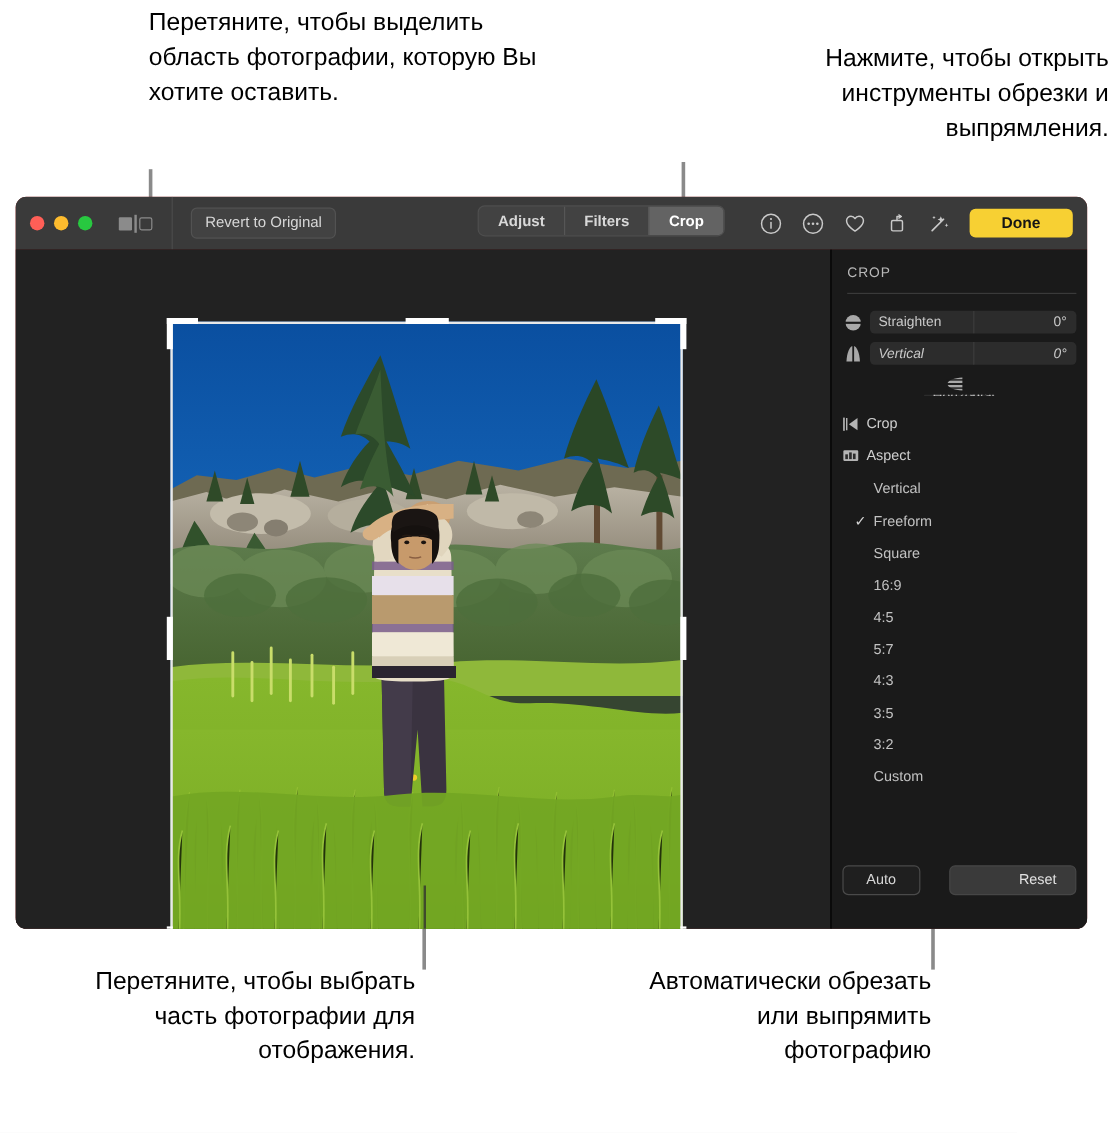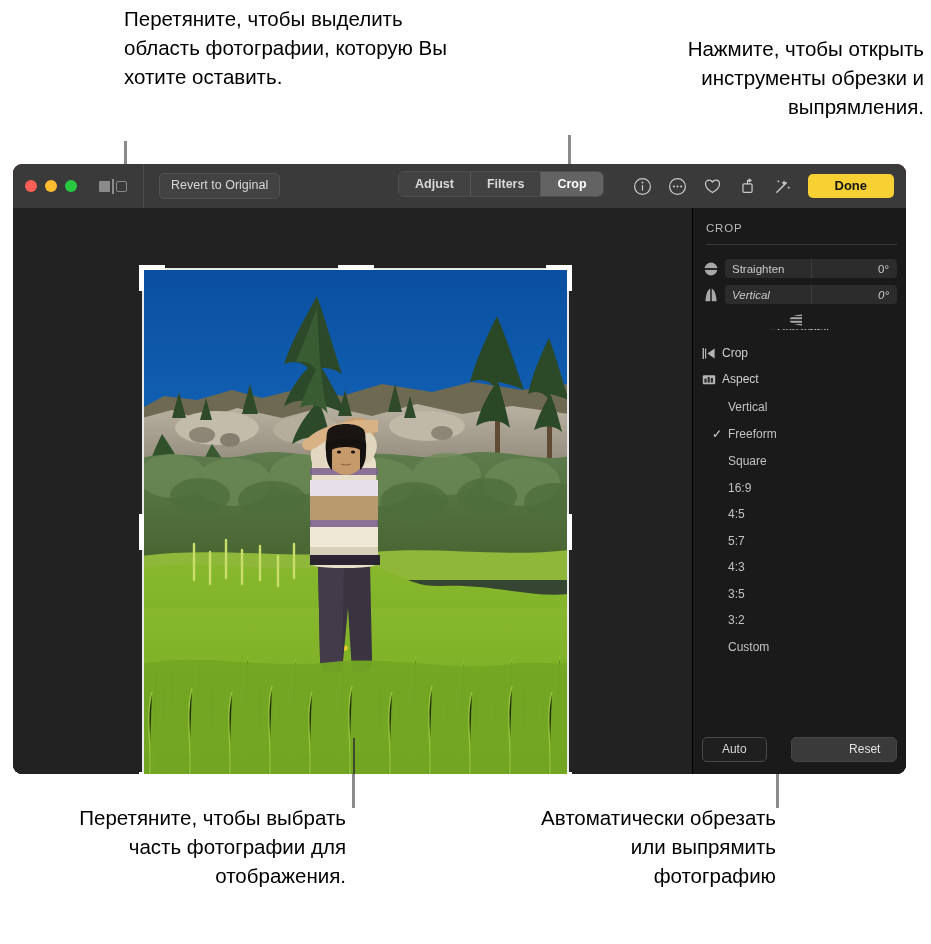--- a/index.html
+++ b/index.html
@@ -180,21 +180,21 @@
     position: absolute; left: 9px; right: 9px; height: 19px;
     display: flex; align-items: center;
   }
   .aspect-check {
     width: 16px; flex: 0 0 16px; margin-left: 10px;
     font-size: 12px; color: #d6d6d6; line-height: 1;
   }
   .aspect-label { font-size: 12px; color: #c2c2c2; }
 
   .bottom-btns {
-    position: absolute; left: 9px; right: 9px; bottom: 12px;
+    position: absolute; left: 9px; right: 9px; bottom: 28px;
     display: flex; gap: 24px; align-items: flex-end;
   }
   .pbtn {
     flex: 1; text-align: center; font-size: 12px;
     padding: 4px 0 5px; border-radius: 5px; line-height: 14px;
   }
   .pbtn.auto { background: #1f1f1f; border: 1px solid #4a4a4a; color: #d7d7d7; }
   .pbtn.reset { background: #3a3a3a; border: 1px solid #464646; color: #e2e2e2; padding-left: 42px; }
 </style>
 </head>

